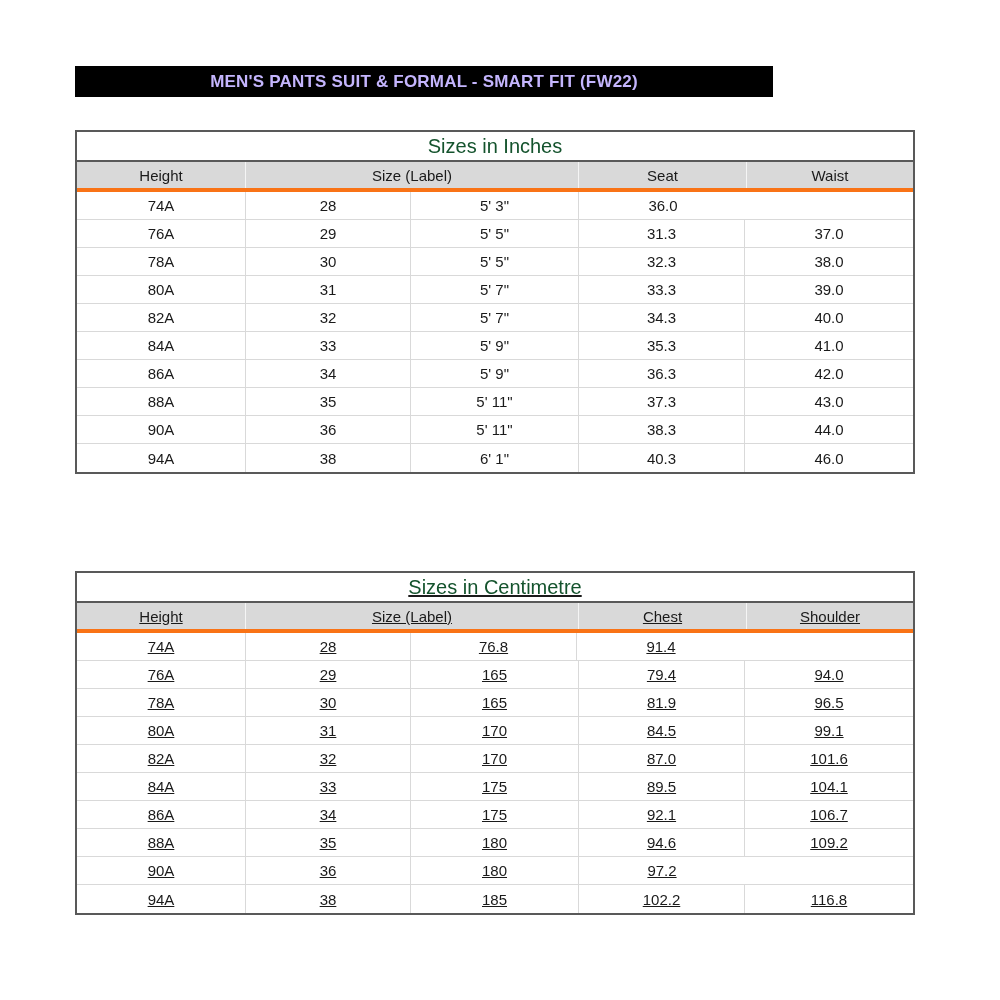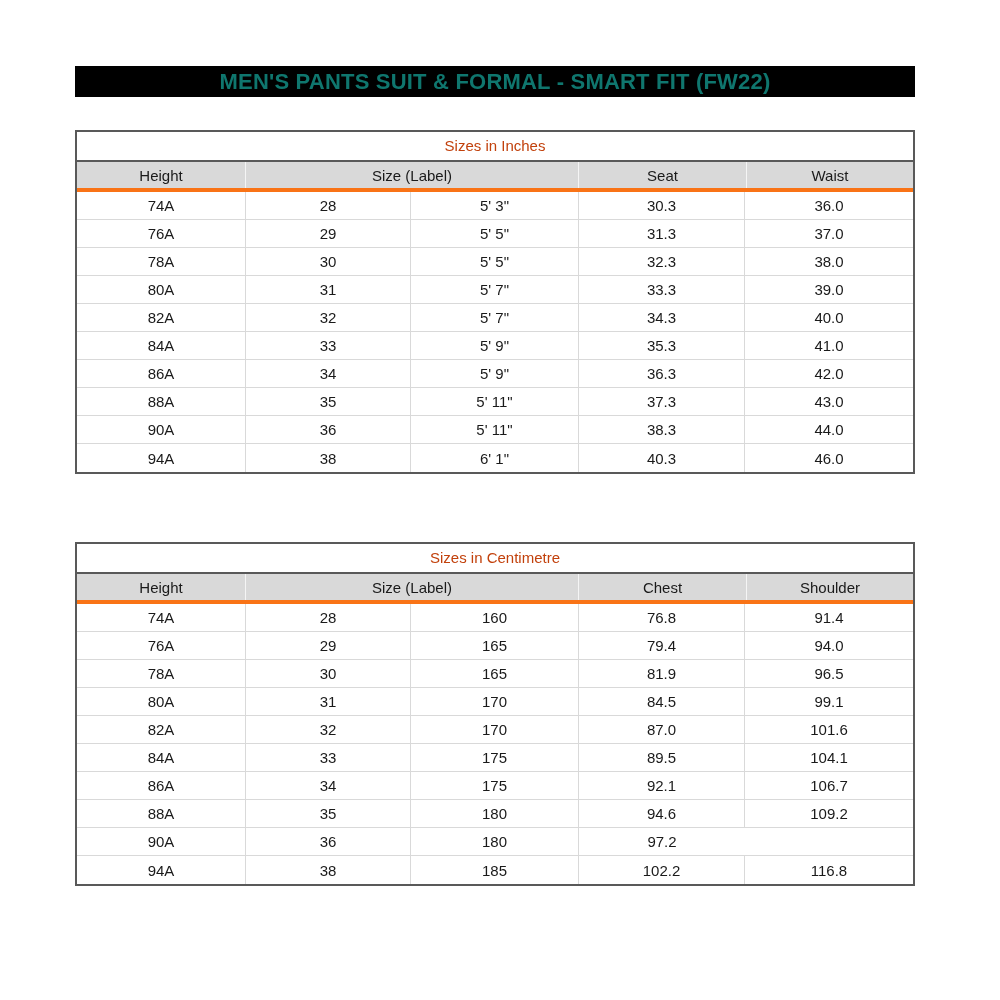--- a/index.html
+++ b/index.html
@@ -4,37 +4,37 @@
 <style>
   html,body{margin:0;padding:0;background:#ffffff;}
   .canvas{
     position:relative;
     width:1000px;height:1000px;
     background:#ffffff;
     font-family:"Liberation Sans", sans-serif;
     color:#1a1a1a;
   }
   .banner{
-    position:absolute;left:75px;top:66px;width:840px;height:31px;
-    background:#000000;color:#0f766e;
-    font-size:22px;font-weight:bold;
+    position:absolute;left:75px;top:66px;width:698px;height:31px;
+    background:#000000;color:#c4b5fd;
+    font-size:17px;font-weight:bold;
     display:flex;align-items:center;justify-content:center;
     letter-spacing:.2px;
   }
   .size-table{
     position:absolute;left:75px;width:840px;
     border:2px solid #595959;
     box-sizing:border-box;
     background:#ffffff;
   }
   .size-table.t1{top:130px;}
-  .size-table.t2{top:542px;}
+  .size-table.t2{top:571px;text-decoration:underline;}
   .t-title{
     height:28px;line-height:28px;text-align:center;
-    font-size:15px;color:#c2410c;
+    font-size:20px;color:#14532d;
     background:#ffffff;
   }
   .t-header{
     display:flex;
     background:#d9d9d9;
     border-top:2px solid #595959;
     border-bottom:4px solid #f97316;
     height:26px;
     box-sizing:content-box;
   }
@@ -80,21 +80,20 @@
       <div class="th w0">Height</div>
       <div class="th wsize">Size (Label)</div>
       <div class="th w4">Seat</div>
       <div class="th w3">Waist</div>
     </div>
     <div class="t-body">
         <div class="trow">
           <div class="td w0">74A</div>
           <div class="td w1">28</div>
           <div class="td w2">5' 3"</div>
-          <div class="td w3">30.3</div>
           <div class="td w4">36.0</div>
         </div>
         <div class="trow">
           <div class="td w0">76A</div>
           <div class="td w1">29</div>
           <div class="td w2">5' 5"</div>
           <div class="td w3">31.3</div>
           <div class="td w4">37.0</div>
         </div>
         <div class="trow">
@@ -161,21 +160,20 @@
     <div class="t-header">
       <div class="th w0">Height</div>
       <div class="th wsize">Size (Label)</div>
       <div class="th w4">Chest</div>
       <div class="th w3">Shoulder</div>
     </div>
     <div class="t-body">
         <div class="trow">
           <div class="td w0">74A</div>
           <div class="td w1">28</div>
-          <div class="td w2">160</div>
           <div class="td w3">76.8</div>
           <div class="td w4">91.4</div>
         </div>
         <div class="trow">
           <div class="td w0">76A</div>
           <div class="td w1">29</div>
           <div class="td w2">165</div>
           <div class="td w3">79.4</div>
           <div class="td w4">94.0</div>
         </div>

